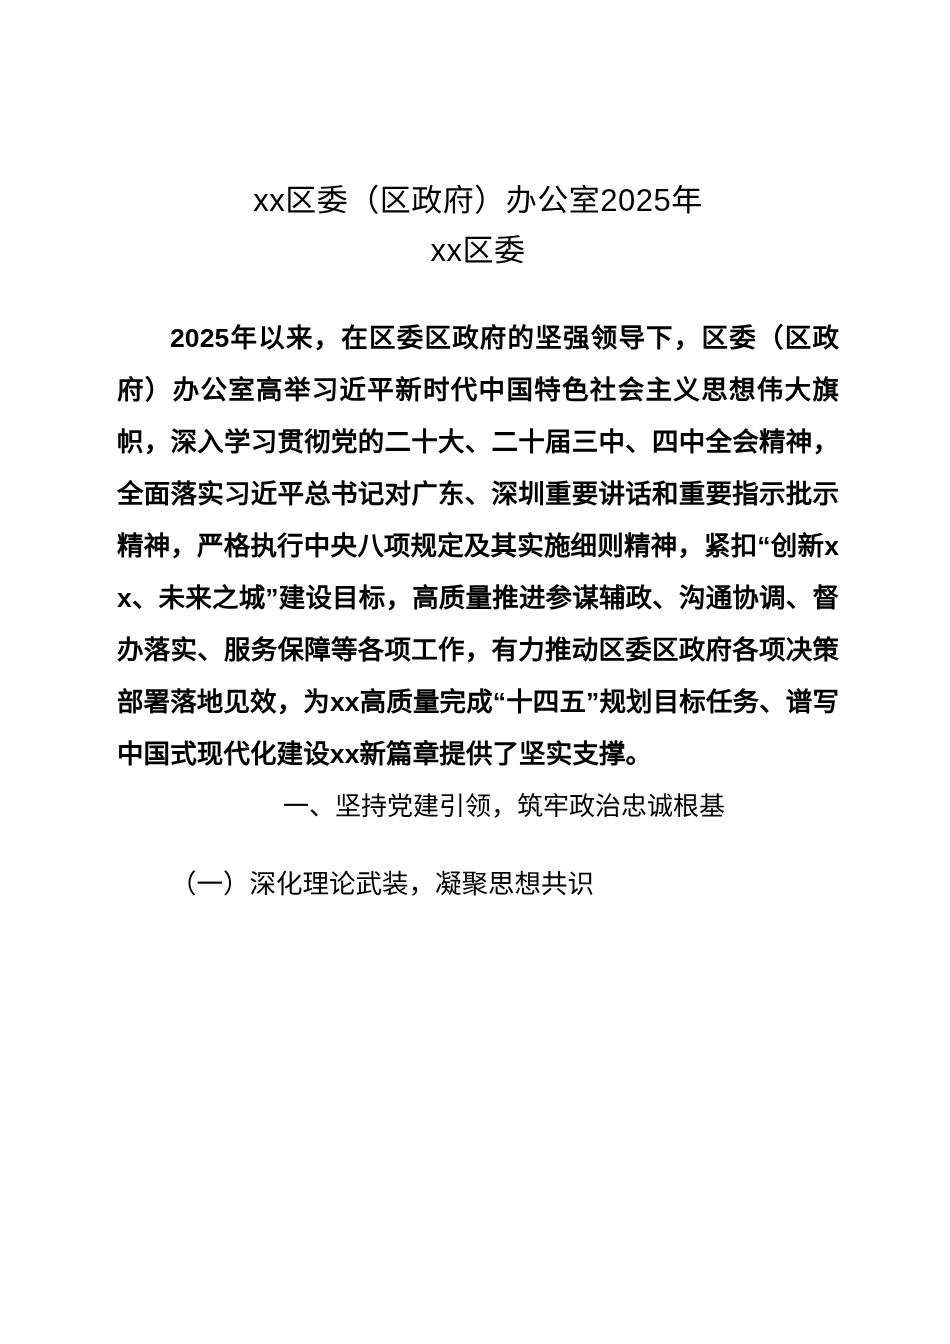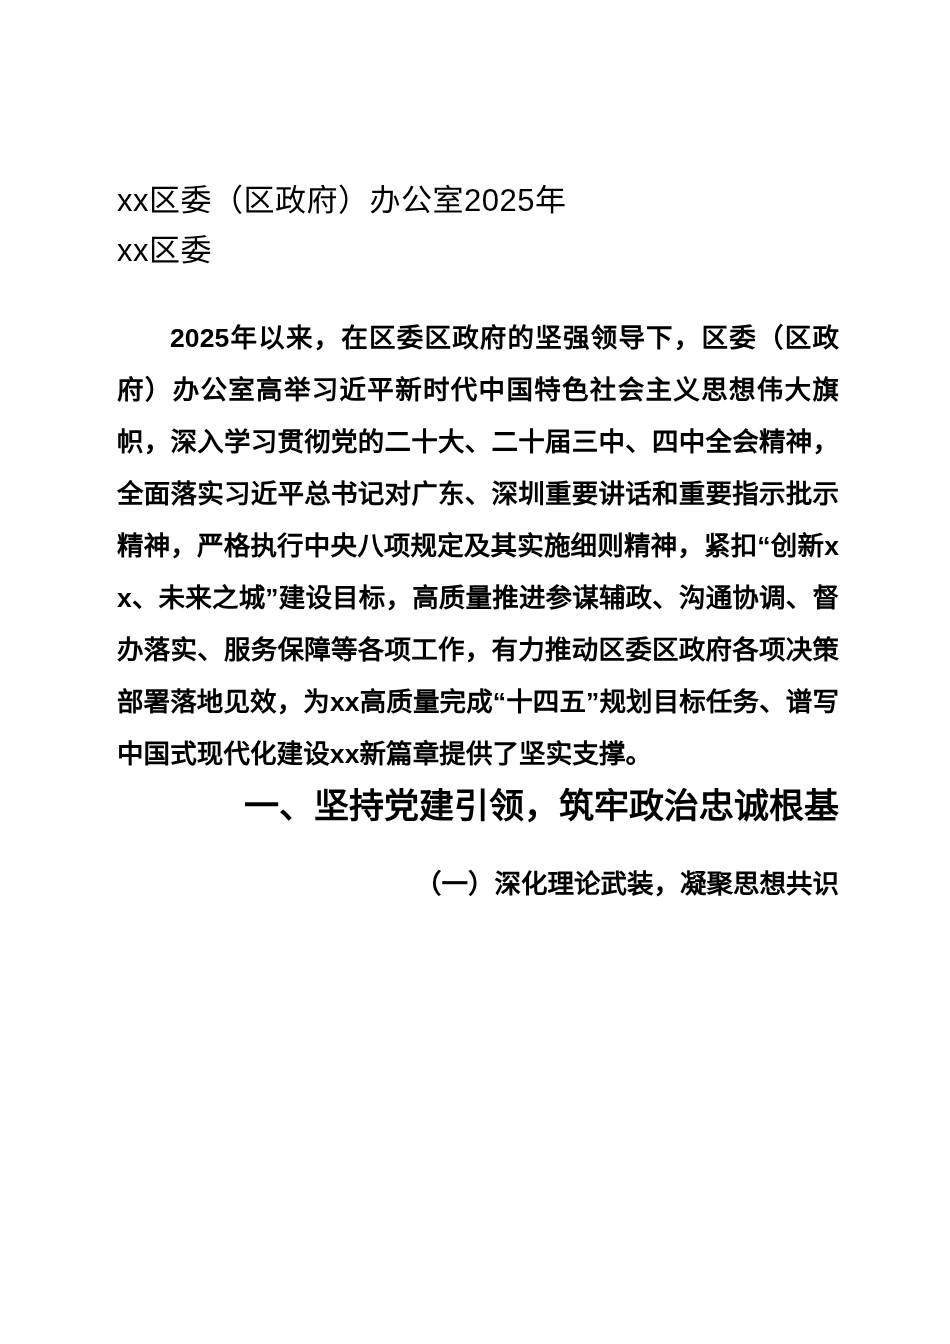--- a/index.html
+++ b/index.html
@@ -31,21 +31,21 @@
     width: 722px;
   }
 
   
   .doc-title {
     margin: 0;
     padding-top: 176px;
     font-size: 31px;
     line-height: 50px;
     font-weight: normal;
-    text-align: left;
+    text-align: center;
     letter-spacing: 0.5px;
     word-break: break-all;
   }
 
   
   .para {
     margin: 0;
     font-size: 26.5px;
     line-height: 52px;
     text-align: justify;
@@ -56,36 +56,36 @@
     font-weight: bold;
   }
 
   .para.lead {
     padding-top: 36px;
   }
 
   
   .section-heading {
     margin: 0;
-    font-size: 35px;
+    font-size: 26px;
     line-height: 52px;
-    font-weight: bold;
+    font-weight: normal;
     text-indent: 2em;
-    text-align: right;
+    text-align: center;
     word-break: break-all;
   }
 
   
   .sub-heading {
     margin: 0;
     font-size: 26.5px;
     line-height: 52px;
-    font-weight: bold;
+    font-weight: normal;
     text-indent: 2em;
-    text-align: right;
+    text-align: left;
     word-break: break-all;
     padding-top: 26px;
   }
 
   .sub-heading + .para {
     padding-top: 2px;
   }
 </style>
 </head>
 <body>

